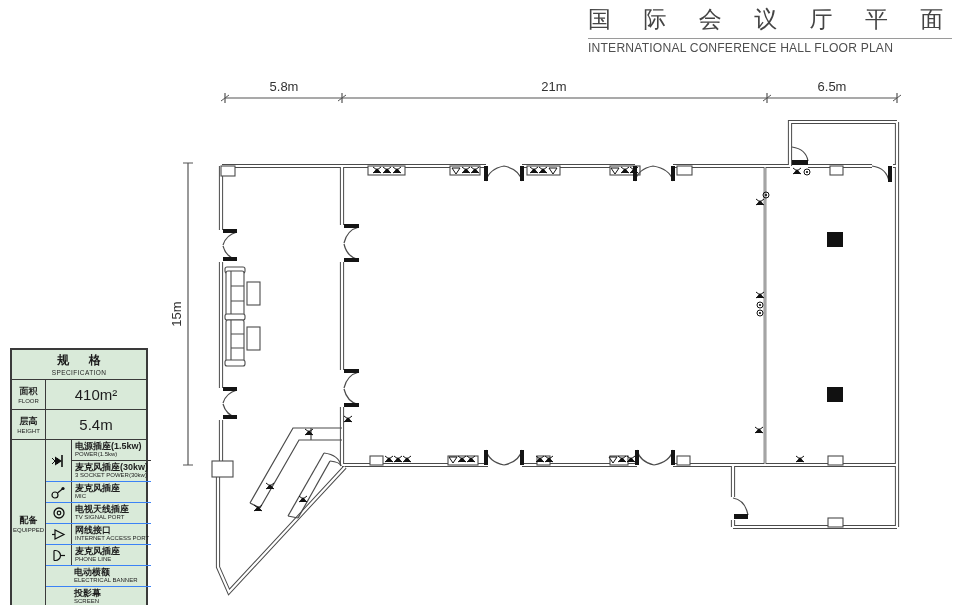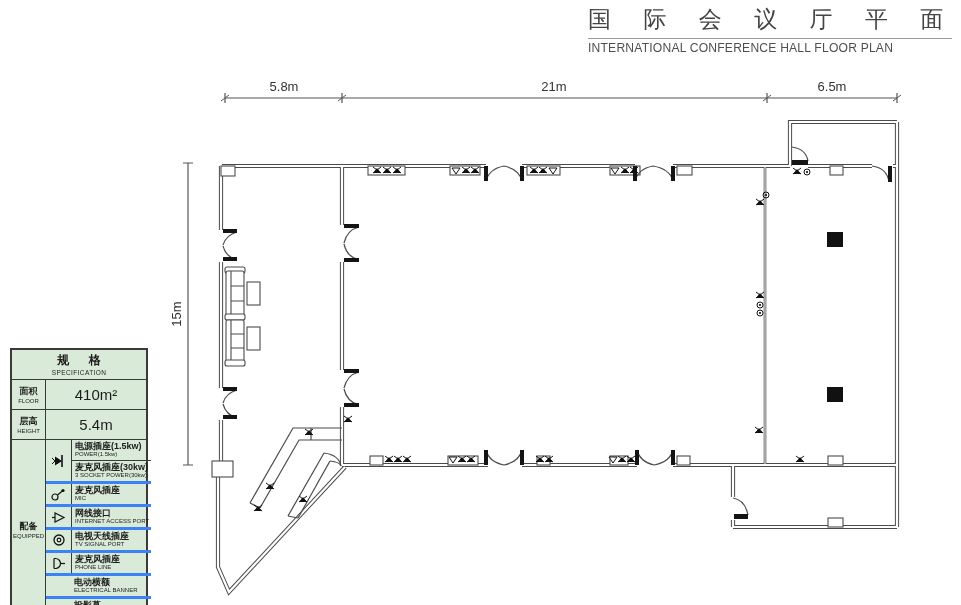--- a/index.html
+++ b/index.html
@@ -20,21 +20,21 @@
   #spec-header{display:block;text-align:center;padding:2px 0 3px;}
   #spec-header .zh{font-size:12px;font-weight:bold;letter-spacing:8px;padding-left:8px;}
   #spec-header .en{font-size:6.5px;letter-spacing:0.4px;}
   .lab{width:33px;flex:0 0 33px;border-right:1px solid #3a3a3a;display:flex;
        flex-direction:column;justify-content:center;align-items:center;text-align:center;}
   .lab .zh{font-size:9px;font-weight:bold;}
   .lab .en{font-size:6px;}
   .val{flex:1;display:flex;justify-content:center;align-items:center;
        font-size:15px;padding:6px 0;}
   .equip-body{flex:1;display:flex;flex-direction:column;}
-  .erow{display:flex;border-top:3px solid #3b82f6;align-items:stretch;}
+  .erow{display:flex;border-top:1px solid #3b82f6;align-items:stretch;}
   .erow:first-child{border-top:none;}
   .icell{width:25px;flex:0 0 25px;border-right:1px solid #3a3a3a;display:flex;
          align-items:center;justify-content:center;}
   .tcell{flex:1;padding:1px 2px 2px 3px;}
   .tcell .zh{font-size:9px;font-weight:bold;line-height:10px;white-space:nowrap;}
   .tcell .en{font-size:6px;line-height:7px;white-space:nowrap;}
   .noicon{padding-left:28px;}
   .powpair{display:flex;}
   .powtexts{flex:1;display:flex;flex-direction:column;}
   .powtexts .tcell + .tcell{border-top:1px solid #3a3a3a;}
@@ -279,40 +279,40 @@
               <circle cx="12" cy="2.5" r="1.6" fill="#111"></circle>
             </svg>
           </div>
           <div class="tcell">
             <div class="zh">麦克风插座</div>
             <div class="en">MIC</div>
           </div>
         </div>
         <div class="erow">
           <div class="icell">
+            <svg width="14" height="14" viewBox="0 0 14 14">
+              <circle cx="7" cy="7" r="5" fill="none" stroke="#111" stroke-width="1.3"></circle>
+              <circle cx="7" cy="7" r="1.8" fill="none" stroke="#111" stroke-width="1.2"></circle>
+            </svg>
+          </div>
+          <div class="tcell">
+            <div class="zh">电视天线插座</div>
+            <div class="en">TV SIGNAL PORT</div>
+          </div>
+        </div>
+        <div class="erow">
+          <div class="icell">
             <svg width="15" height="13" viewBox="0 0 15 13">
               <path d="M1,6.5 H4" stroke="#111" stroke-width="1.2"></path>
               <path d="M4,2 L4,11 L13,6.5 Z" fill="none" stroke="#111" stroke-width="1.2"></path>
             </svg>
           </div>
           <div class="tcell">
             <div class="zh">网线接口</div>
             <div class="en">INTERNET ACCESS PORT</div>
-          </div>
-        </div>
-        <div class="erow">
-          <div class="icell">
-            <svg width="14" height="14" viewBox="0 0 14 14">
-              <circle cx="7" cy="7" r="5" fill="none" stroke="#111" stroke-width="1.3"></circle>
-              <circle cx="7" cy="7" r="1.8" fill="none" stroke="#111" stroke-width="1.2"></circle>
-            </svg>
-          </div>
-          <div class="tcell">
-            <div class="zh">电视天线插座</div>
-            <div class="en">TV SIGNAL PORT</div>
           </div>
         </div>
         <div class="erow">
           <div class="icell">
             <svg width="15" height="13" viewBox="0 0 15 13">
               <path d="M3,1.5 V11.5 M3,1.5 H4.5 A5,5 0 0 1 4.5,11.5 H3" fill="none" stroke="#111" stroke-width="1.2"></path>
               <path d="M10,6.5 H14" stroke="#111" stroke-width="1.2"></path>
             </svg>
           </div>
           <div class="tcell">

